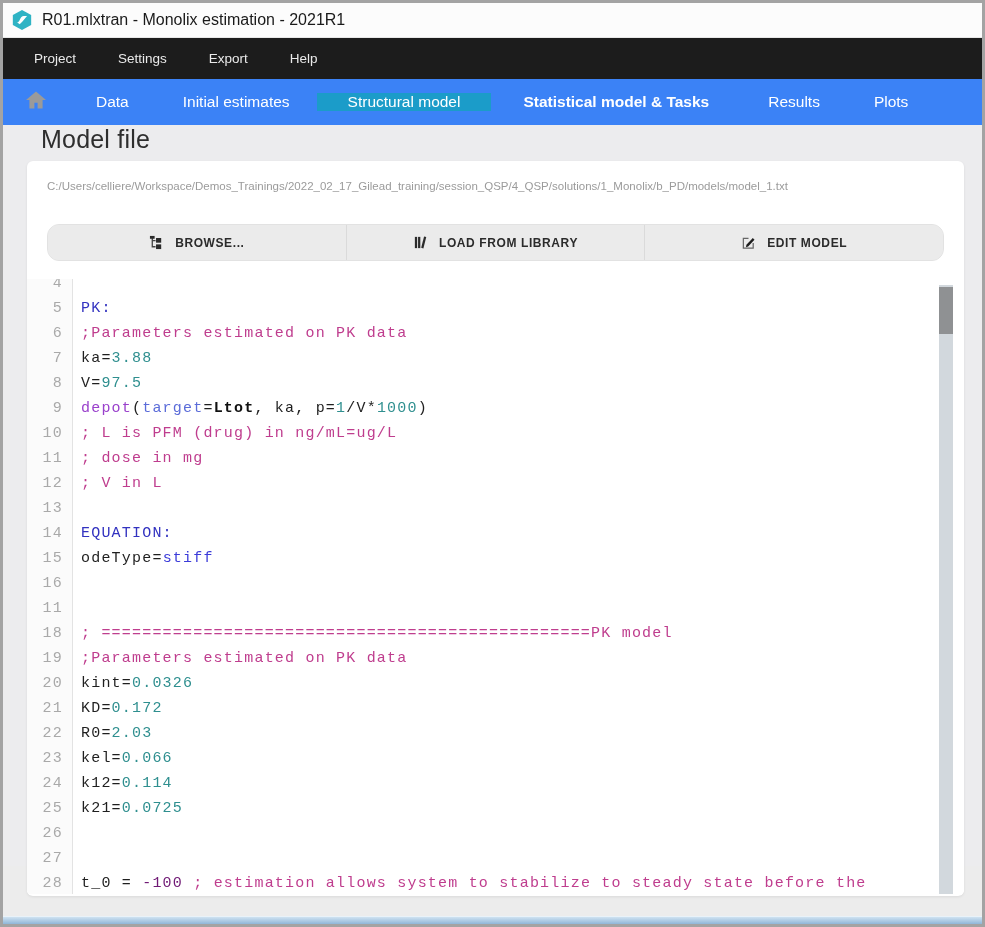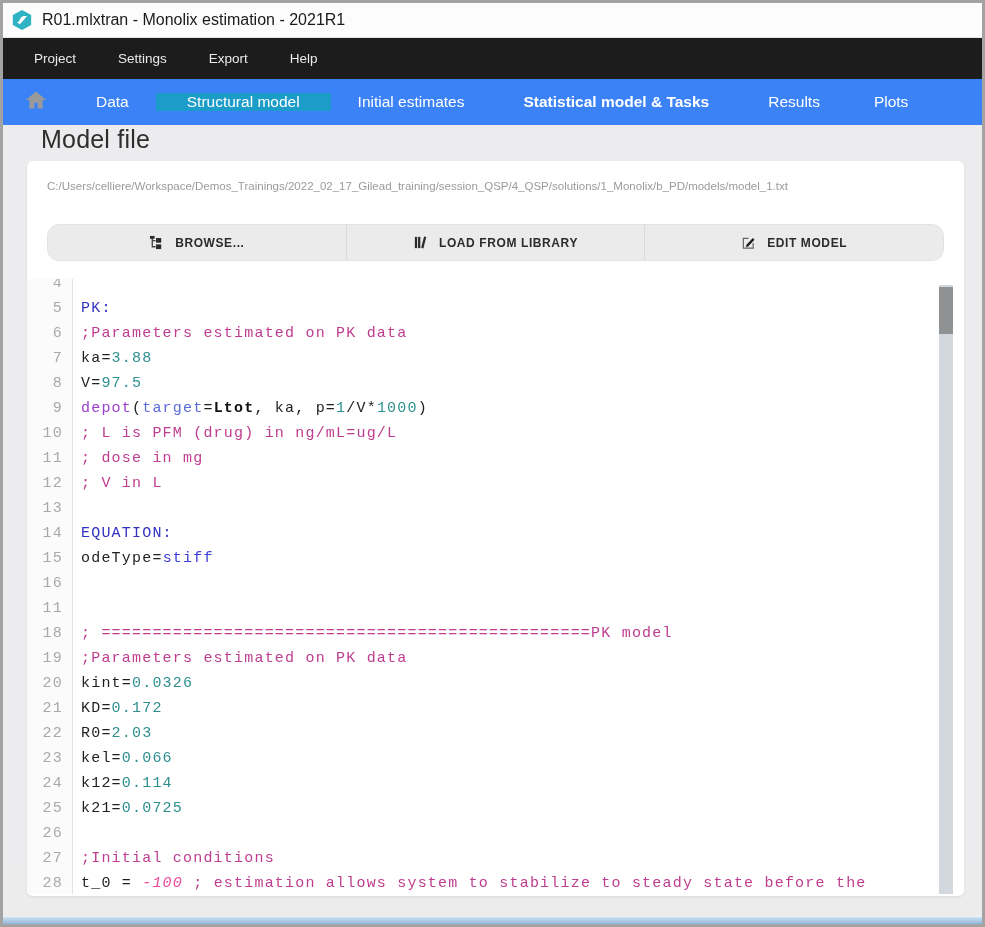--- a/index.html
+++ b/index.html
@@ -90,22 +90,22 @@
 
   <div class="tabbar">
     <span class="home">
       <span>
         <svg viewBox="0 0 24 24" width="24" height="24">
           <path d="M12 3.5 L22 12 H18.6 V20.5 H13.6 V14.8 H10.4 V20.5 H5.4 V12 H2 Z" fill="#9a9a9a"></path>
         </svg>
       </span>
     </span>
   <div class="tab">Data</div>
+      <div class="tab">Initial estimates</div>
       <div class="tab active">Structural model</div>
-      <div class="tab">Initial estimates</div>
       <div class="tab bold">Statistical model &amp; Tasks</div>
       <div class="tab">Results</div>
       <div class="tab">Plots</div>
     </div>
 
   <div class="content">
     <div class="page-title">Model file</div>
 
     <div class="card">
       <div class="filepath">C:/Users/celliere/Workspace/Demos_Trainings/2022_02_17_Gilead_training/session_QSP/4_QSP/solutions/1_Monolix/b_PD/models/model_1.txt</div>
@@ -233,25 +233,24 @@
             <div class="cl">
               <span class="ln">25</span>
               <span class="ct"><span style="color: rgb(31, 31, 31);">k21=</span><span style="color: rgb(47, 143, 143);">0.0725</span></span>
             </div>
             <div class="cl">
               <span class="ln">26</span>
               <span class="ct"></span>
             </div>
             <div class="cl">
               <span class="ln">27</span>
-              <span class="ct"><span style="color: rgb(191, 61, 142);">;Initial conditions</span></span>
             </div>
             <div class="cl">
               <span class="ln">28</span>
-              <span class="ct"><span style="color: rgb(31, 31, 31);">t_0 = </span><span style="color: #ec4899; font-style: italic;">-100</span><span style="color: rgb(191, 61, 142);"> ; estimation allows system to stabilize to steady state before the</span></span>
+              <span class="ct"><span style="color: rgb(31, 31, 31);">t_0 = </span><span style="color: #701a75;">-100</span><span style="color: rgb(191, 61, 142);"> ; estimation allows system to stabilize to steady state before the</span></span>
             </div>
           </div>
         <div class="vscroll">
           <div class="vthumb"></div>
         </div>
       </div>
     </div>
   </div>
 
   <div class="glass-bottom"></div>

